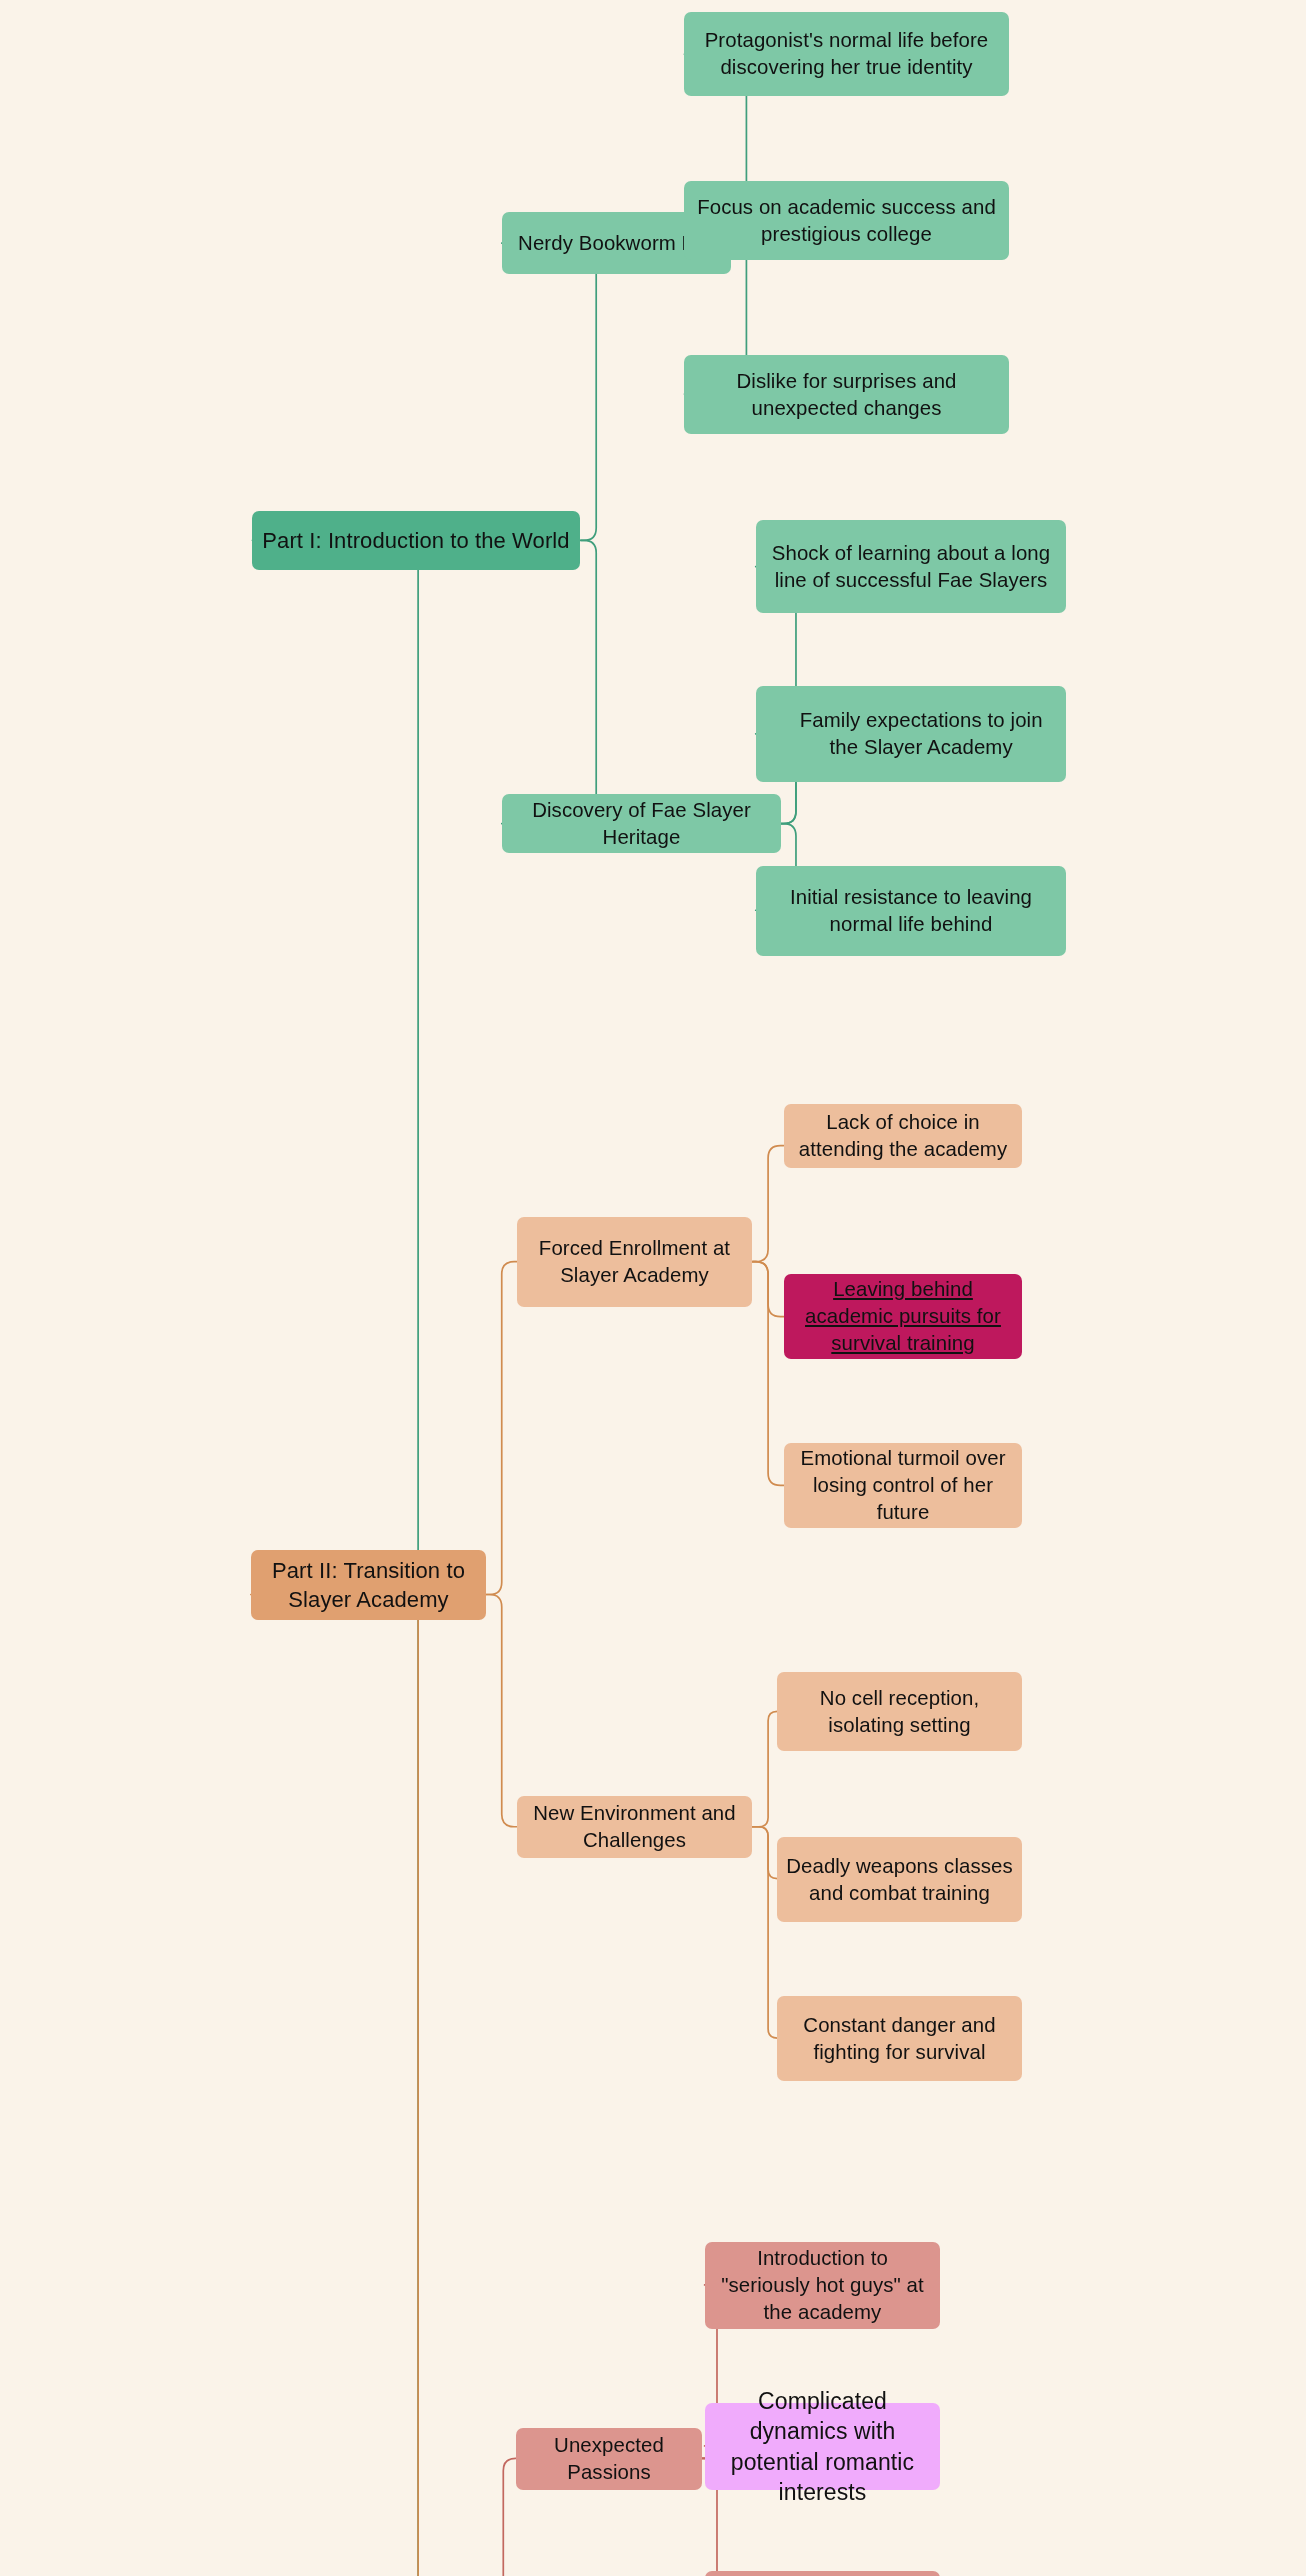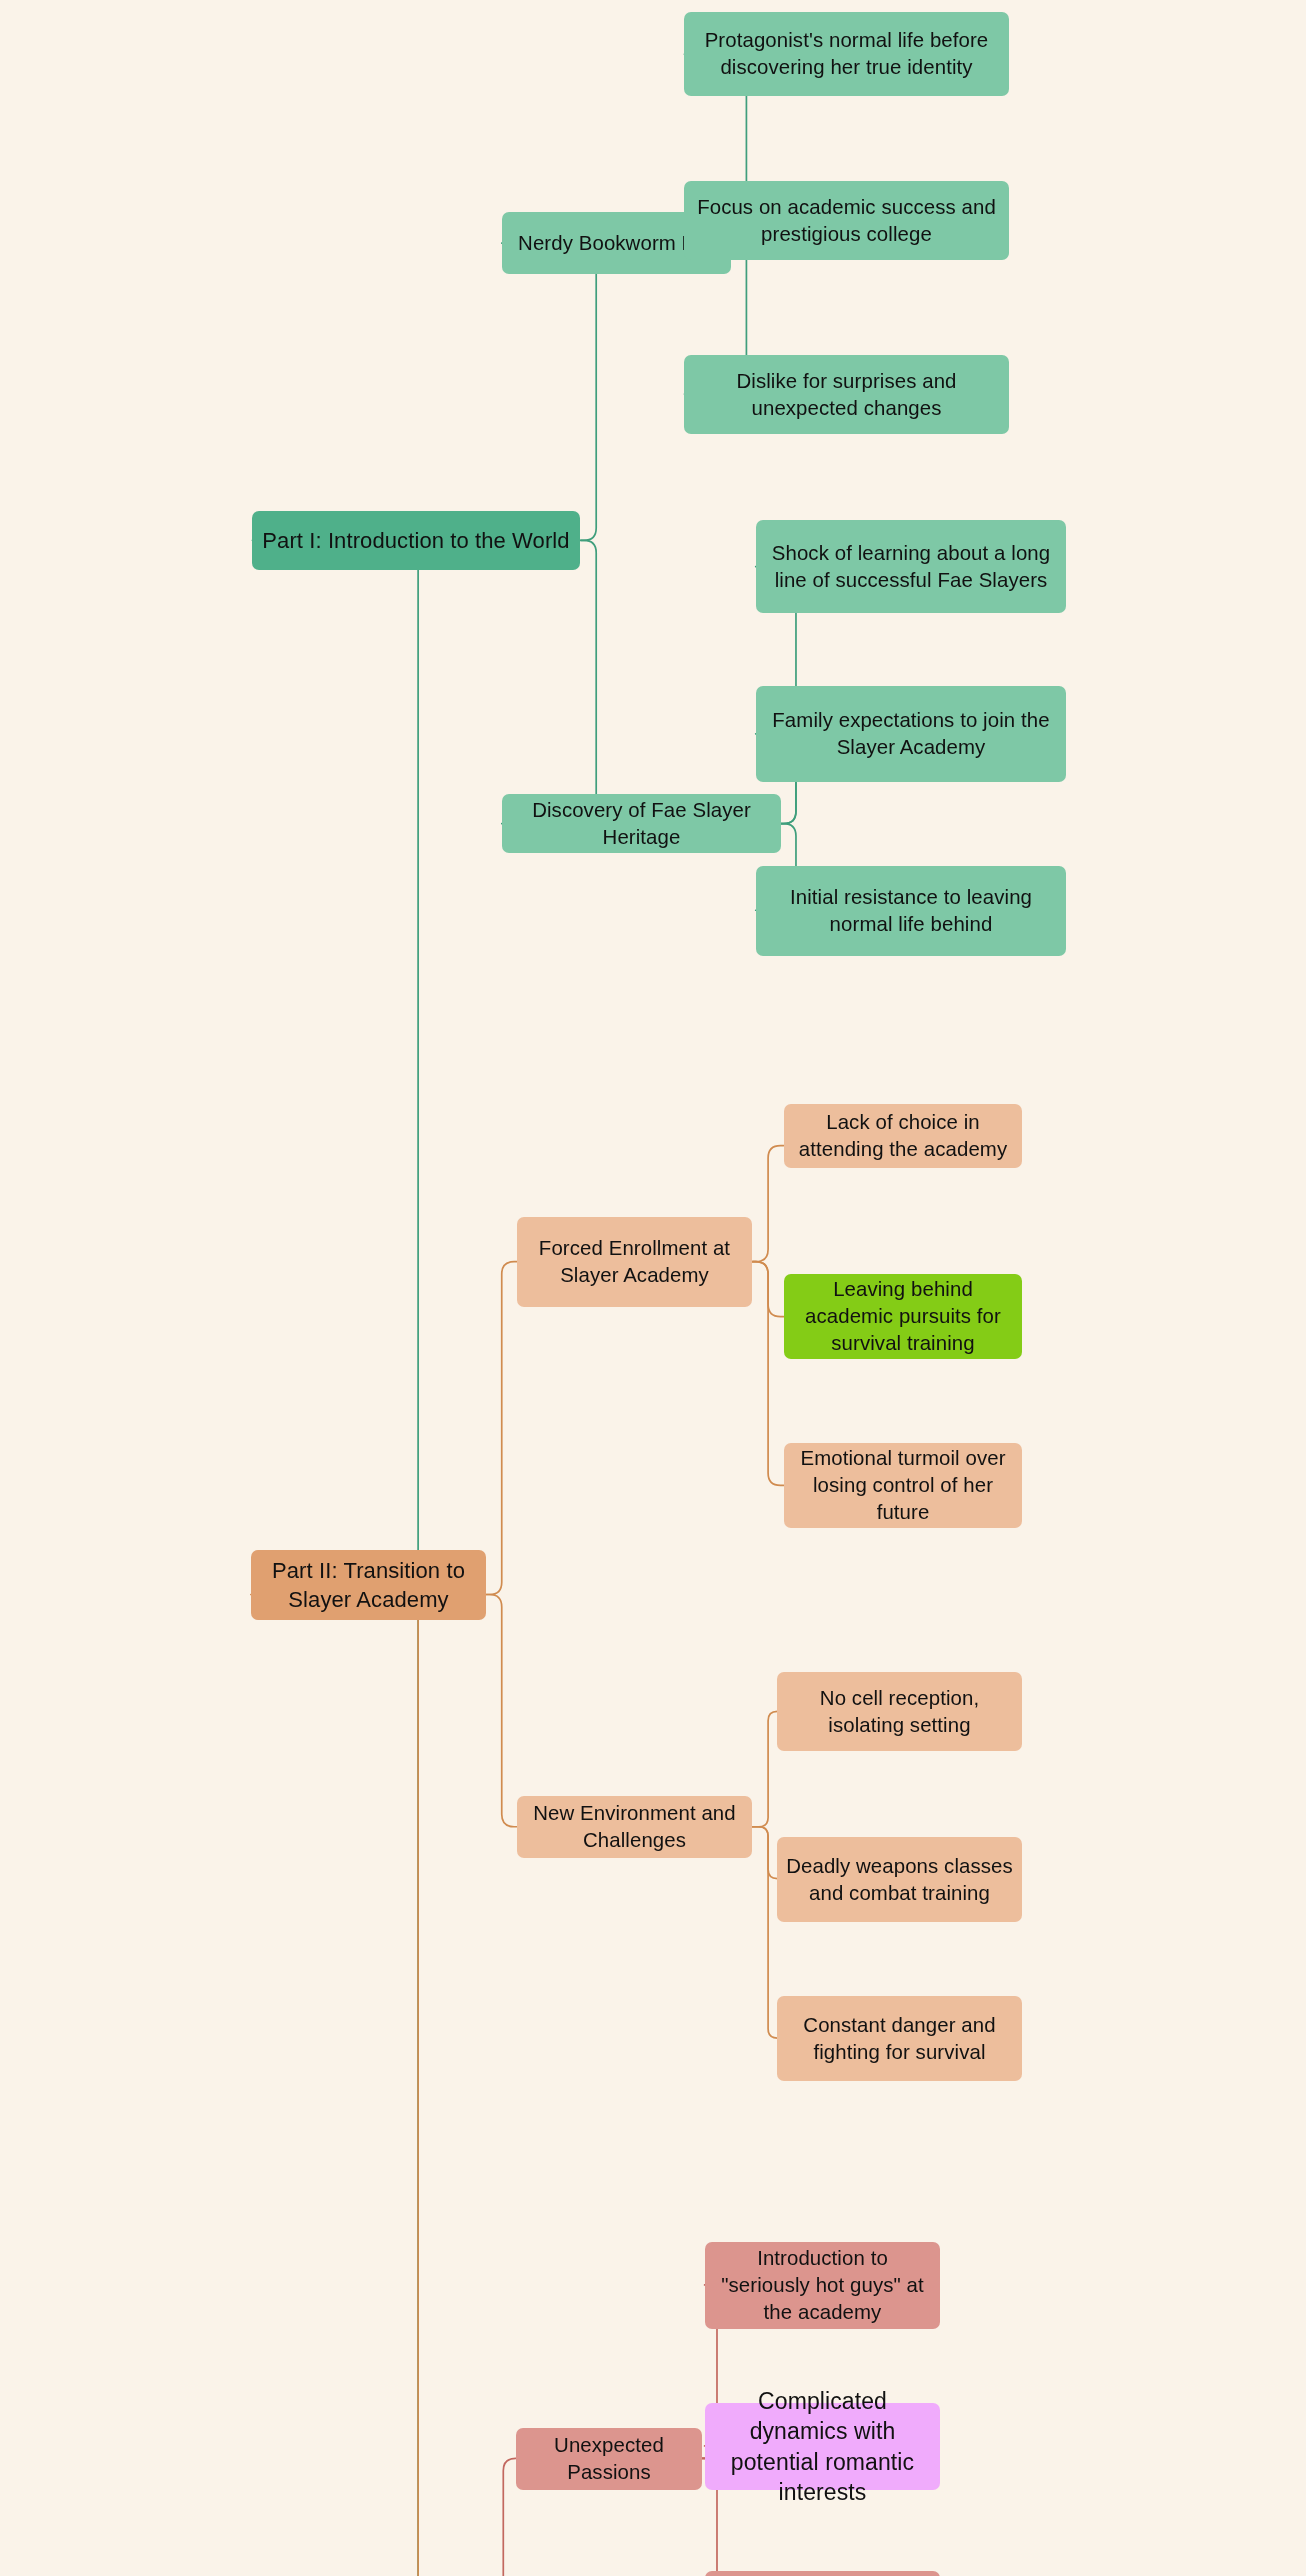--- a/index.html
+++ b/index.html
@@ -114,36 +114,36 @@
       </div>
       <div class="node" style="left: 684px; top: 355px; width: 325px; height: 79px; background: rgb(126, 200, 166); color: rgb(17, 17, 17); font-size: 20.4px;">
         <span class="node-text">Dislike for surprises and unexpected changes</span>
       </div>
       <div class="node" style="left: 502px; top: 794px; width: 279px; height: 59px; background: rgb(126, 200, 166); color: rgb(17, 17, 17); font-size: 20.4px;">
         <span class="node-text">Discovery of Fae Slayer Heritage</span>
       </div>
       <div class="node" style="left: 756px; top: 520px; width: 310px; height: 93px; background: rgb(126, 200, 166); color: rgb(17, 17, 17); font-size: 20.4px;">
         <span class="node-text">Shock of learning about a long line of successful Fae Slayers</span>
       </div>
-      <div class="node" style="left: 756px; top: 686px; width: 310px; height: 96px; background: rgb(126, 200, 166); color: rgb(17, 17, 17); font-size: 20.4px;">
+      <div class="node" style="left: 756px; top: 686px; width: 310px; height: 96px; background: rgb(126, 200, 166); color: rgb(17, 17, 17); font-size: 20.4px; padding-left: 28px;">
         <span class="node-text">Family expectations to join the Slayer Academy</span>
       </div>
       <div class="node" style="left: 756px; top: 866px; width: 310px; height: 90px; background: rgb(126, 200, 166); color: rgb(17, 17, 17); font-size: 20.4px;">
         <span class="node-text">Initial resistance to leaving normal life behind</span>
       </div>
       <div class="node" style="left: 251px; top: 1550px; width: 235px; height: 70px; background: rgb(224, 160, 112); color: rgb(17, 17, 17); font-size: 22px;">
         <span class="node-text">Part II: Transition to Slayer Academy</span>
       </div>
       <div class="node" style="left: 517px; top: 1217px; width: 235px; height: 90px; background: rgb(237, 190, 156); color: rgb(17, 17, 17); font-size: 20.4px;">
         <span class="node-text">Forced Enrollment at Slayer Academy</span>
       </div>
       <div class="node" style="left: 784px; top: 1104px; width: 238px; height: 64px; background: rgb(237, 190, 156); color: rgb(17, 17, 17); font-size: 20.4px;">
         <span class="node-text">Lack of choice in attending the academy</span>
       </div>
-      <div class="node" style="left: 784px; top: 1274px; width: 238px; height: 85px; background: #84cc16; color: rgb(17, 17, 17); font-size: 20.4px;">
+      <div class="node" style="left: 784px; top: 1274px; width: 238px; height: 85px; background: #be185d; color: rgb(17, 17, 17); font-size: 20.4px; text-decoration: underline;">
         <span class="node-text">Leaving behind academic pursuits for survival training</span>
       </div>
       <div class="node" style="left: 784px; top: 1443px; width: 238px; height: 85px; background: rgb(237, 190, 156); color: rgb(17, 17, 17); font-size: 20.4px;">
         <span class="node-text">Emotional turmoil over losing control of her future</span>
       </div>
       <div class="node" style="left: 517px; top: 1796px; width: 235px; height: 62px; background: rgb(237, 190, 156); color: rgb(17, 17, 17); font-size: 20.4px; text-align: center;">
         <span class="node-text">New Environment and Challenges</span>
       </div>
       <div class="node" style="left: 777px; top: 1672px; width: 245px; height: 79px; background: rgb(237, 190, 156); color: rgb(17, 17, 17); font-size: 20.4px;">
         <span class="node-text">No cell reception, isolating setting</span>

